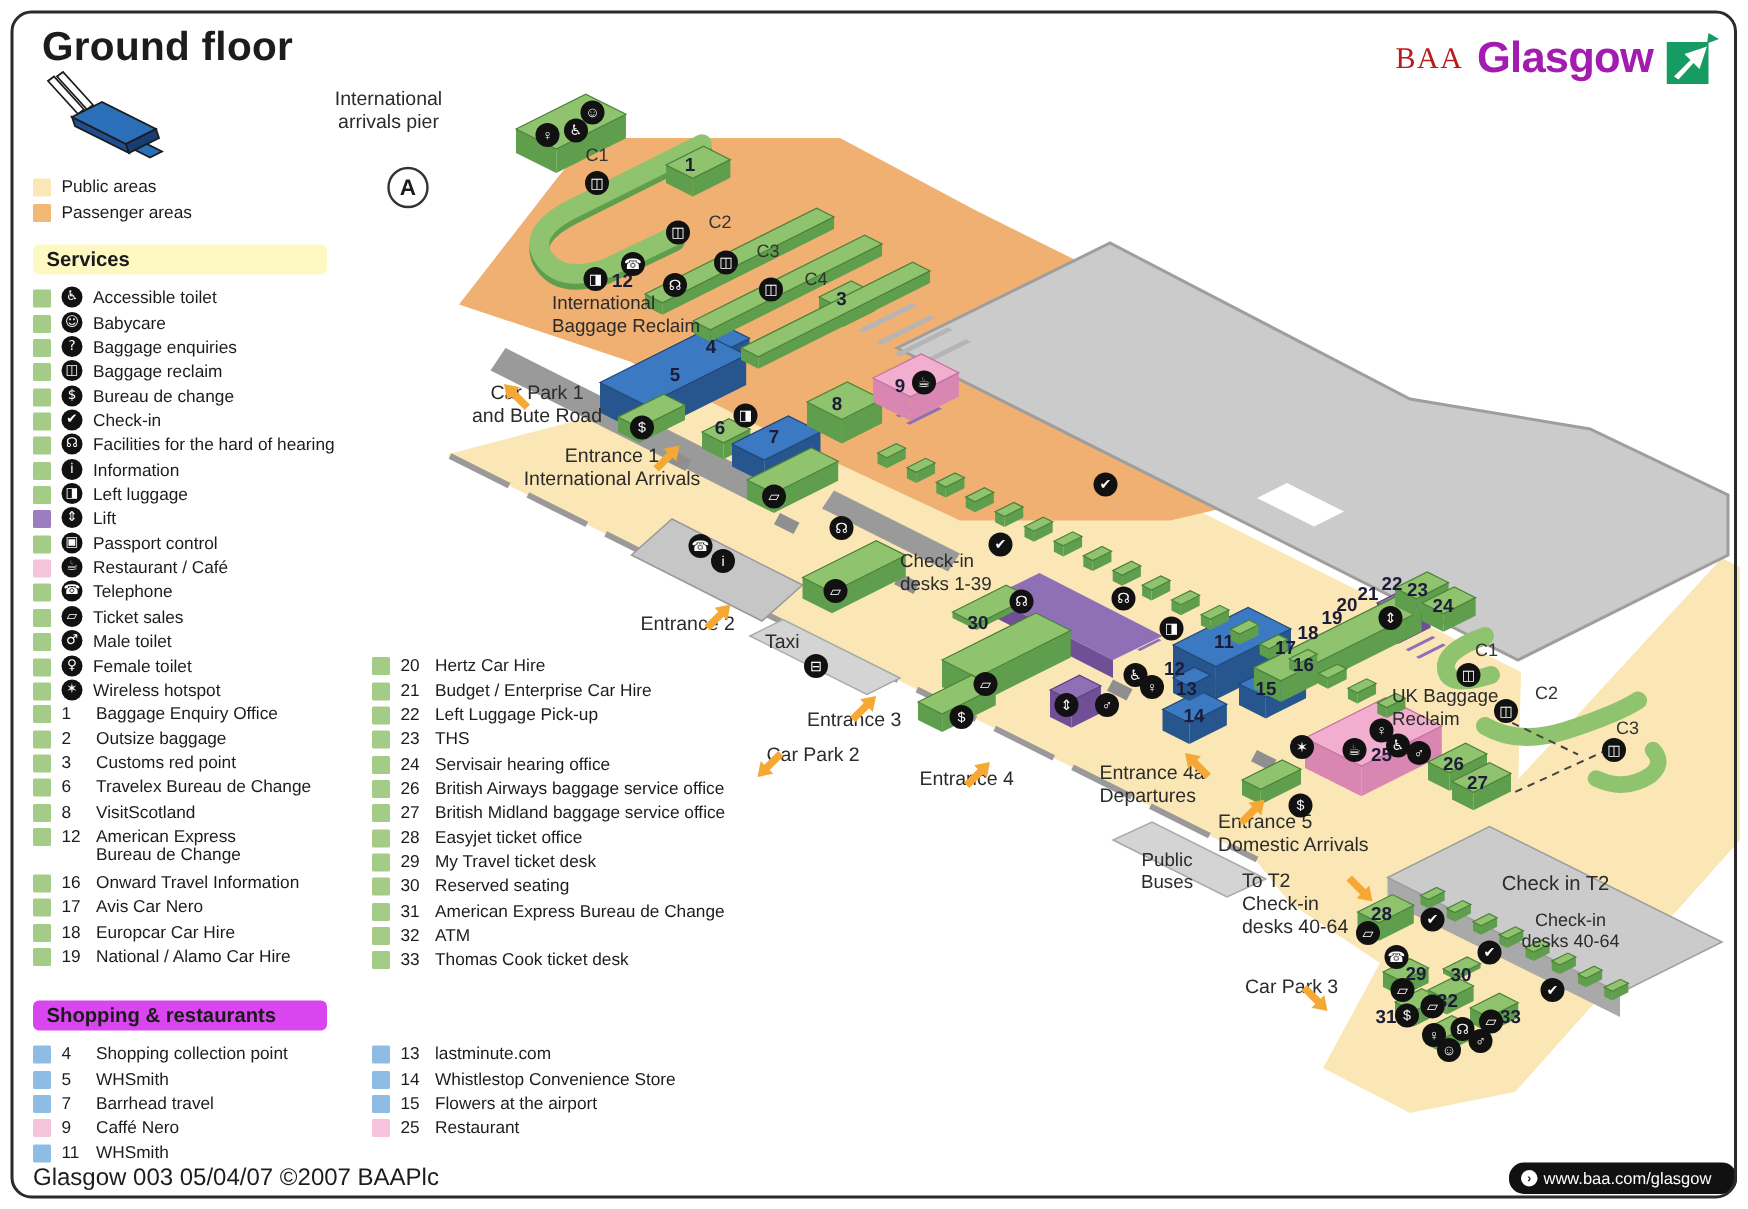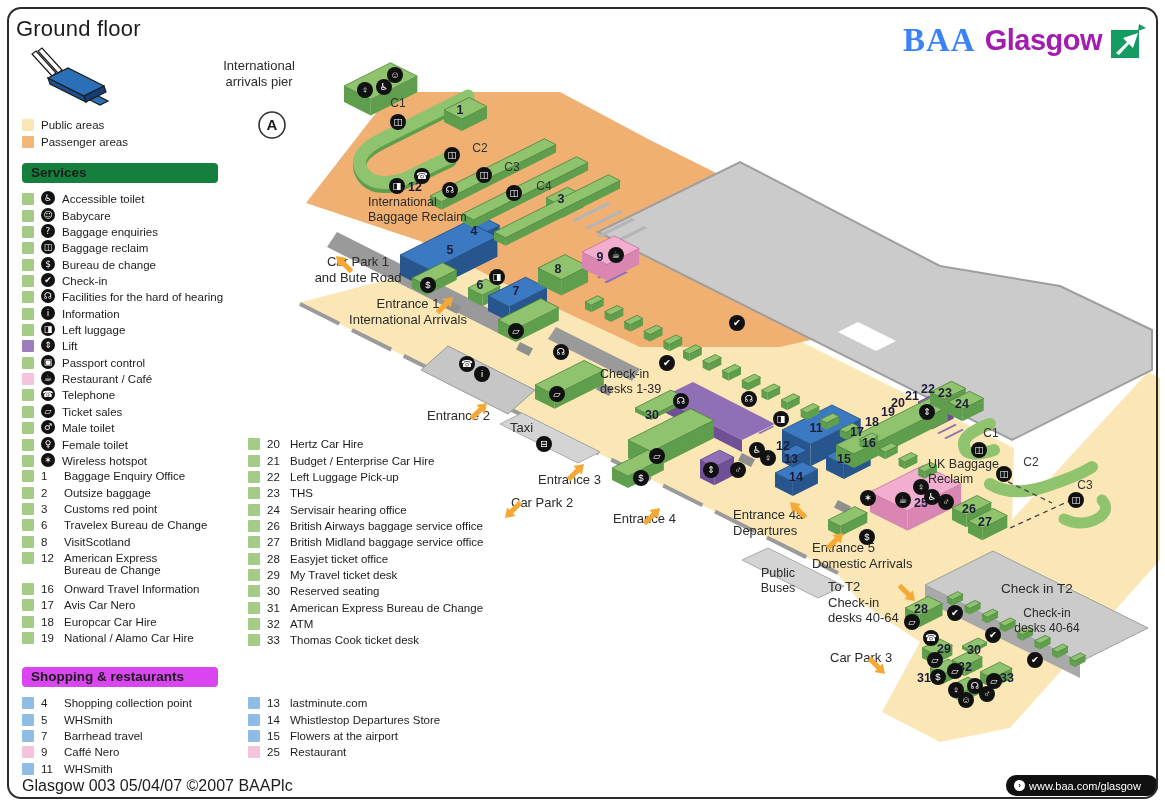--- a/index.html
+++ b/index.html
@@ -1,38 +1,38 @@
 <!DOCTYPE html>
 <html><head>
 <meta charset="utf-8">
 <style>
   html,body{margin:0;padding:0;background:#fff;width:1165px;height:806px;overflow:hidden}
   body{font-family:"Liberation Sans","DejaVu Sans",sans-serif;color:#1c1c1c;position:relative}
   #stage{position:absolute;inset:0;width:1165px;height:806px}
   #frame{position:absolute;left:7px;top:7px;right:7px;bottom:7px;border:2px solid #2b2b2b;border-radius:14px;pointer-events:none}
   #map-svg{position:absolute;inset:0}
   .abs{position:absolute}
-  #page-title{left:16px;top:16px;font-size:22px;font-weight:normal;letter-spacing:.2px}
+  #page-title{left:28px;top:16px;font-size:27px;font-weight:bold;letter-spacing:.2px}
   #terminal-icon{left:22px;top:44px}
   #area-legend{left:22px;top:115px;width:220px}
   .hdr{left:22px;width:196px;height:20px;border-radius:4px;font-weight:bold;font-size:13.5px;line-height:20px;padding-left:9px;box-sizing:border-box;color:#1a1a1a}
   #services-header{top:163px}
   #shopping-header{top:667px}
   #svc-icon-list{left:22px;top:189px;width:230px}
   #svc-num-list{left:22px;top:466px;width:230px}
   #svc-num-list2{left:248px;top:434px;width:270px}
   #shop-list1{left:22px;top:693px;width:230px}
   #shop-list2{left:248px;top:693px;width:260px}
   .row{display:flex;align-items:flex-end;height:16.35px;font-size:11.5px;white-space:nowrap}
   .row2{display:flex;height:14.5px;font-size:11.5px;white-space:nowrap}
   .chip{width:12px;height:12px;border-radius:1px;margin-right:7px;margin-top:1px;flex:none}
   .ic{width:14px;height:14px;border-radius:50%;background:#111;color:#fff;font-size:9px;line-height:14px;text-align:center;margin-right:7px;flex:none;font-family:"DejaVu Sans",sans-serif}
   .num{width:23px;flex:none}
   #brand{right:18px;top:22px;display:flex;align-items:center;gap:9px}
-  #brand .baa{font-family:"Liberation Serif","DejaVu Serif",serif;font-weight:bold;font-size:33px;color:#3b82f6;letter-spacing:1px}
+  #brand .baa{font-family:"Liberation Serif","DejaVu Serif",serif;font-weight:normal;font-size:20px;color:#b91c1c;letter-spacing:1px}
   #brand .gla{font-size:29px;font-weight:bold;color:#a21caf;letter-spacing:-.5px}
   #footer-left{left:22px;top:777px;font-size:16px}
   #footer-badge{left:1006px;top:775px;width:152px;height:21px;background:#111;border-radius:10px;color:#fff;font-size:11px;display:flex;align-items:center;padding:0 8px;box-sizing:border-box;gap:4px}
   #footer-badge .dot{width:11px;height:11px;border-radius:50%;background:#fff;color:#111;font-size:8px;line-height:11px;text-align:center;flex:none;font-weight:bold}
   text{font-family:"Liberation Sans","DejaVu Sans",sans-serif}
 </style>
 </head>
 <body>
 
 <div id="stage">
@@ -489,21 +489,21 @@
       <div class="row">
         <span class="chip" style="background: rgb(251, 231, 181);"></span>
         <span>Public areas</span>
       </div>
       <div class="row">
         <span class="chip" style="background: rgb(242, 184, 120);"></span>
         <span>Passenger areas</span>
       </div>
     </div>
 
-  <div class="abs hdr" id="services-header" style="background: #15803d;">Services</div>
+  <div class="abs hdr" id="services-header" style="background: #fef9c3;">Services</div>
   <div class="abs" id="svc-icon-list">
       <div class="row">
         <span class="chip" style="background: rgb(165, 204, 134);"></span>
         <span class="ic">♿</span>
         <span>Accessible toilet</span>
       </div>
       <div class="row">
         <span class="chip" style="background: rgb(165, 204, 134);"></span>
         <span class="ic">☺</span>
         <span>Babycare</span>
@@ -739,21 +739,21 @@
     </div>
   <div class="abs" id="shop-list2">
       <div class="row">
         <span class="chip" style="background: rgb(143, 188, 228);"></span>
         <span class="num">13</span>
         <span>lastminute.com</span>
       </div>
       <div class="row">
         <span class="chip" style="background: rgb(143, 188, 228);"></span>
         <span class="num">14</span>
-        <span>Whistlestop Departures Store</span>
+        <span>Whistlestop Convenience Store</span>
       </div>
       <div class="row">
         <span class="chip" style="background: rgb(143, 188, 228);"></span>
         <span class="num">15</span>
         <span>Flowers at the airport</span>
       </div>
       <div class="row">
         <span class="chip" style="background: rgb(246, 195, 220);"></span>
         <span class="num">25</span>
         <span>Restaurant</span>

